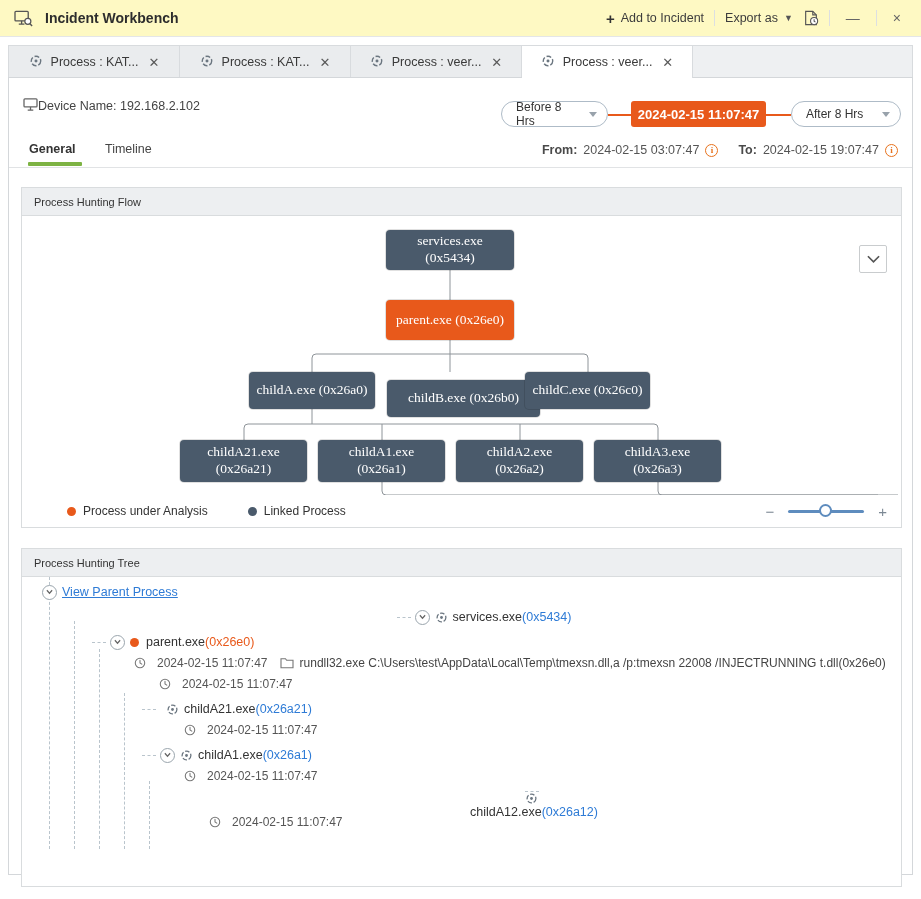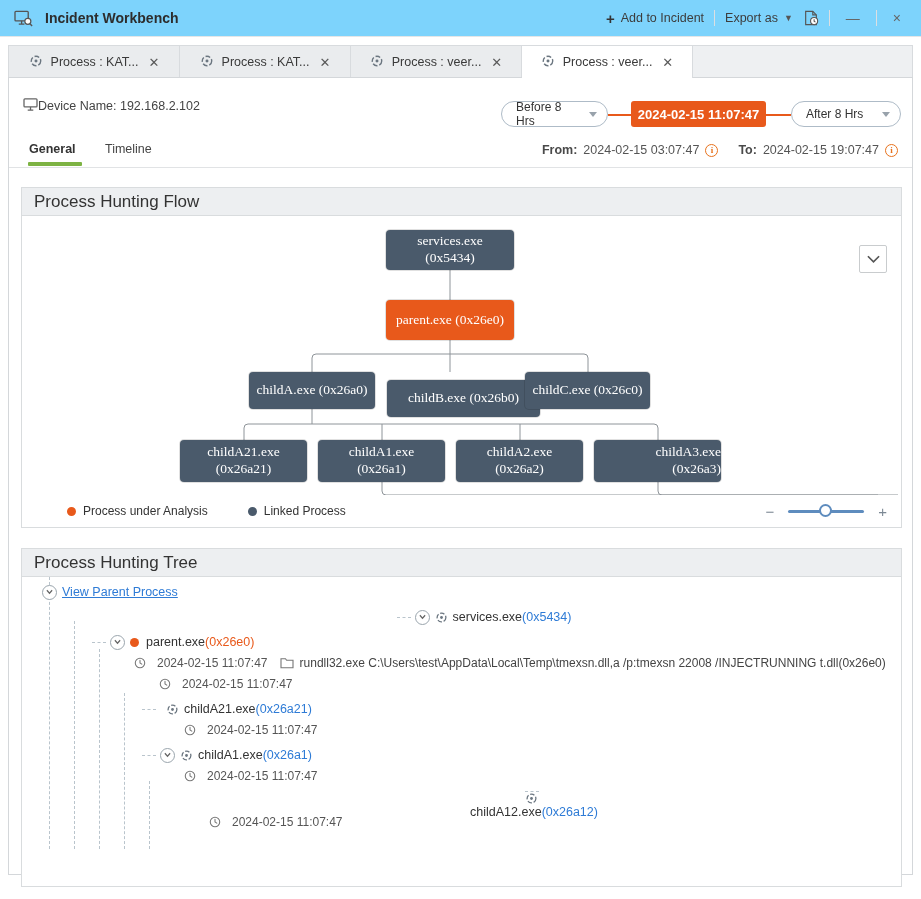--- a/index.html
+++ b/index.html
@@ -1,20 +1,20 @@
 <!DOCTYPE html>
 <html><head>
 <meta charset="utf-8">
 <style>
   * { margin:0; padding:0; box-sizing:border-box; }
   html,body { width:921px; height:899px; background:#fff; font-family:"Liberation Sans",sans-serif; overflow:hidden; }
   .page { position:relative; width:921px; height:899px; background:#fff; }
 
   
-  .topbar { position:absolute; left:0; top:0; width:921px; height:37px; background:#7dd3fc; border-bottom:1px solid #e4e6e8; display:flex; align-items:center; }
+  .topbar { position:absolute; left:0; top:0; width:921px; height:37px; background:#fef9c3; border-bottom:1px solid #e4e6e8; display:flex; align-items:center; }
   .topbar-title { font-size:14px; font-weight:700; color:#2d2d2d; margin-left:12px; }
   .app-icon { margin-left:14px; display:flex; align-items:center; }
   .topbar-right { margin-left:auto; display:flex; align-items:center; gap:10px; padding-right:14px; font-size:12.5px; color:#3c3c3c; }
   .tb-action { display:flex; align-items:center; gap:6px; cursor:pointer; }
   .tb-plus { font-size:15px; font-weight:700; color:#333; }
   .tb-sep { width:1px; height:16px; background:#dcdfe2; }
   .tb-caret { font-size:9px; color:#555; }
   .winbtn { color:#666; font-size:14px; padding:0 6px; cursor:pointer; }
 
   
@@ -45,37 +45,37 @@
   .vtab-underline { position:absolute; left:19px; top:22px; width:54px; height:4px; background:#7db343; border-radius:1px; }
   .range { position:absolute; right:14px; top:3px; display:flex; align-items:center; gap:6px; font-size:12.5px; color:#555; }
   .range b { color:#4a4a4a; }
   .info-i { width:13px; height:13px; border:1px solid #e8721c; border-radius:50%; color:#e8721c; font-size:9px; font-weight:700; display:inline-flex; align-items:center; justify-content:center; font-family:"Liberation Serif",serif; cursor:pointer; }
   .range-gap { width:8px; }
 
   
   .panel { position:absolute; left:12px; width:881px; border:1px solid #d9dcde; background:#fff; }
   .panel-flow { top:109px; height:341px; }
   .panel-tree { top:470px; height:339px; }
-  .panel-header { height:28px; background:#edeff1; border-bottom:1px solid #d9dcde; display:flex; align-items:center; padding-left:12px; font-size:17px; color:#333; }
+  .panel-header { height:28px; background:#edeff1; border-bottom:1px solid #d9dcde; display:flex; align-items:center; padding-left:12px; font-size:11px; color:#333; }
 
   
   .flow-body { position:relative; width:879px; height:279px; overflow:hidden; }
   .flow-svg { position:absolute; left:0; top:0; }
   .flow-node { position:absolute; border-radius:4px; color:#fff; font-family:"Liberation Serif",serif; font-size:13.5px; display:flex; flex-direction:column; align-items:center; justify-content:center; text-align:center; line-height:1.25; cursor:pointer; box-shadow:0 0 0 1px rgba(0,0,0,0.12); }
   .flow-node.linked { background:#4a5a6b; }
   .flow-node.analysis { background:#e8591b; }
   .fn0 { left:364px; top:14px;  width:128px; height:40px; }
   .fn1 { left:364px; top:84px;  width:128px; height:40px; }
   .fn2 { left:227px; top:156px; width:126px; height:37px; }
   .fn3 { left:365px; top:164px; width:153px; height:37px; }
   .fn4 { left:503px; top:156px; width:125px; height:37px; }
   .fn5 { left:158px; top:224px; width:127px; height:42px; }
   .fn6 { left:296px; top:224px; width:127px; height:42px; }
   .fn7 { left:434px; top:224px; width:127px; height:42px; }
-  .fn8 { left:572px; top:224px; width:127px; height:42px;align-items:flex-end; }
+  .fn8 { left:572px; top:224px; width:127px; height:42px; }
   .collapse-btn { position:absolute; right:14px; top:29px; width:28px; height:28px; border:1px solid #c9ccce; border-radius:2px; background:#fff; display:flex; align-items:center; justify-content:center; cursor:pointer; }
 
   
   .flow-footer { position:relative; height:32px; display:flex; align-items:center; }
   .legend-item { display:flex; align-items:center; gap:7px; font-size:12px; color:#333; }
   .li-1 { margin-left:45px; } .li-2 { margin-left:40px; }
   .legend-dot { width:9px; height:9px; border-radius:50%; }
   .zoomer { margin-left:auto; margin-right:14px; display:flex; align-items:center; gap:14px; }
   .zoom-minus,.zoom-plus { color:#7c8894; font-size:15px; cursor:pointer; }
   .zoom-track { position:relative; width:76px; height:3px; background:#5e8cbe; border-radius:2px; cursor:pointer; }

